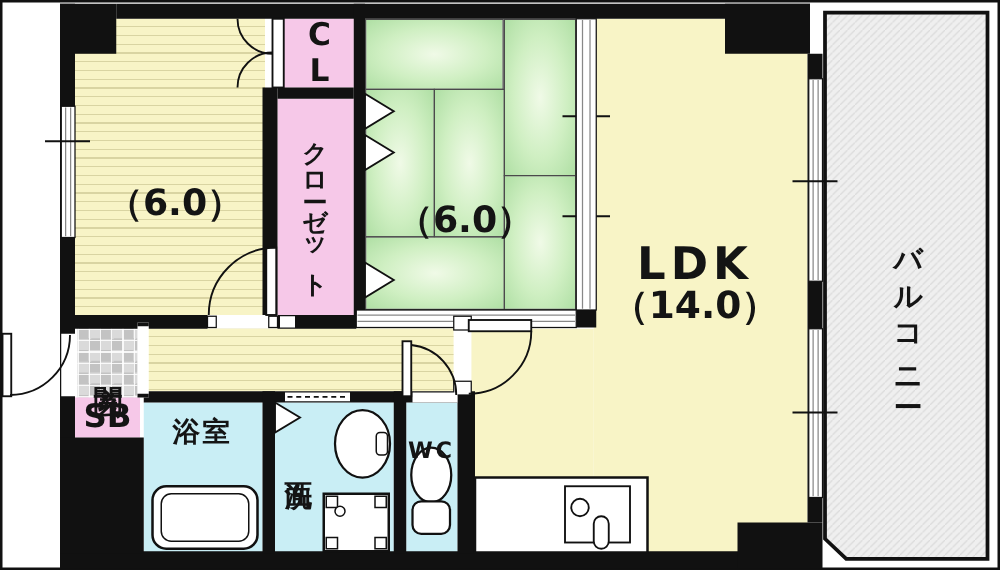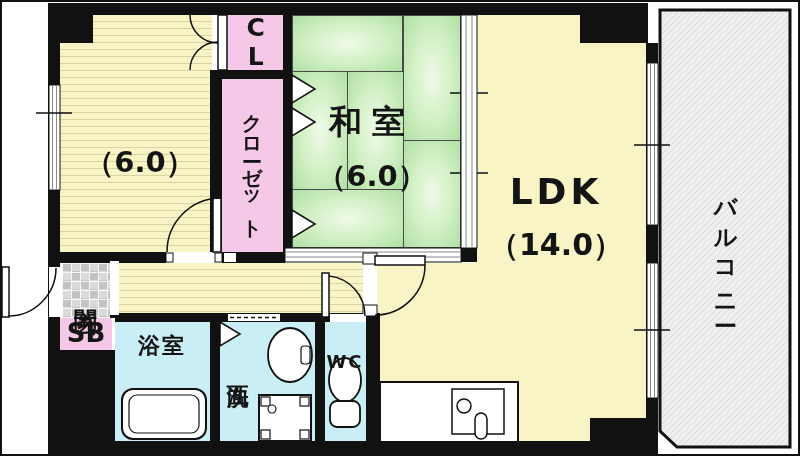--- a/index.html
+++ b/index.html
@@ -197,24 +197,23 @@
         <rect x="380" y="382" width="138" height="60" fill="#fff" stroke="#111" stroke-width="2"></rect>
         <rect x="452" y="389" width="52" height="45" fill="#fff" stroke="#111" stroke-width="1.5"></rect>
         <circle cx="464" cy="406" r="7" fill="#fff" stroke="#111" stroke-width="1.5"></circle>
         <rect x="475" y="413" width="12" height="26" rx="6" fill="#fff" stroke="#111" stroke-width="1.5"></rect>
       </g>
     </g>
   </svg>
 
   <span class="lbl" style="left:140px;top:162px;font-size:29px;">（6.0）</span>
 
-  <span class="lbl" style="left:372px;top:122px;font-size:33px;letter-spacing:10px;">和室</span>
   <span class="lbl" style="left:372px;top:176px;font-size:29px;">（6.0）</span>
 
-  <span class="lbl" style="left:556px;top:192px;font-size:36px;letter-spacing:4px;">LDK</span>
+  <span class="lbl" style="left:556px;top:212px;font-size:36px;letter-spacing:4px;">LDK</span>
   <span class="lbl" style="left:556px;top:245px;font-size:30px;">（14.0）</span>
 
   <span class="lbl vtext" style="left:255px;top:42px;font-size:25px;">CL</span>
   <span class="lbl vtext" style="left:252px;top:165px;font-size:20px;letter-spacing:3px;">クローゼット</span>
 
   <span class="lbl vtext" style="left:726px;top:250px;font-size:23px;letter-spacing:7px;">バルコニー</span>
 
   <span class="lbl vtext" style="left:86px;top:291px;font-size:23px;">玄関</span>
   <span class="lbl" style="left:86px;top:334px;font-size:26px;">SB</span>
 

